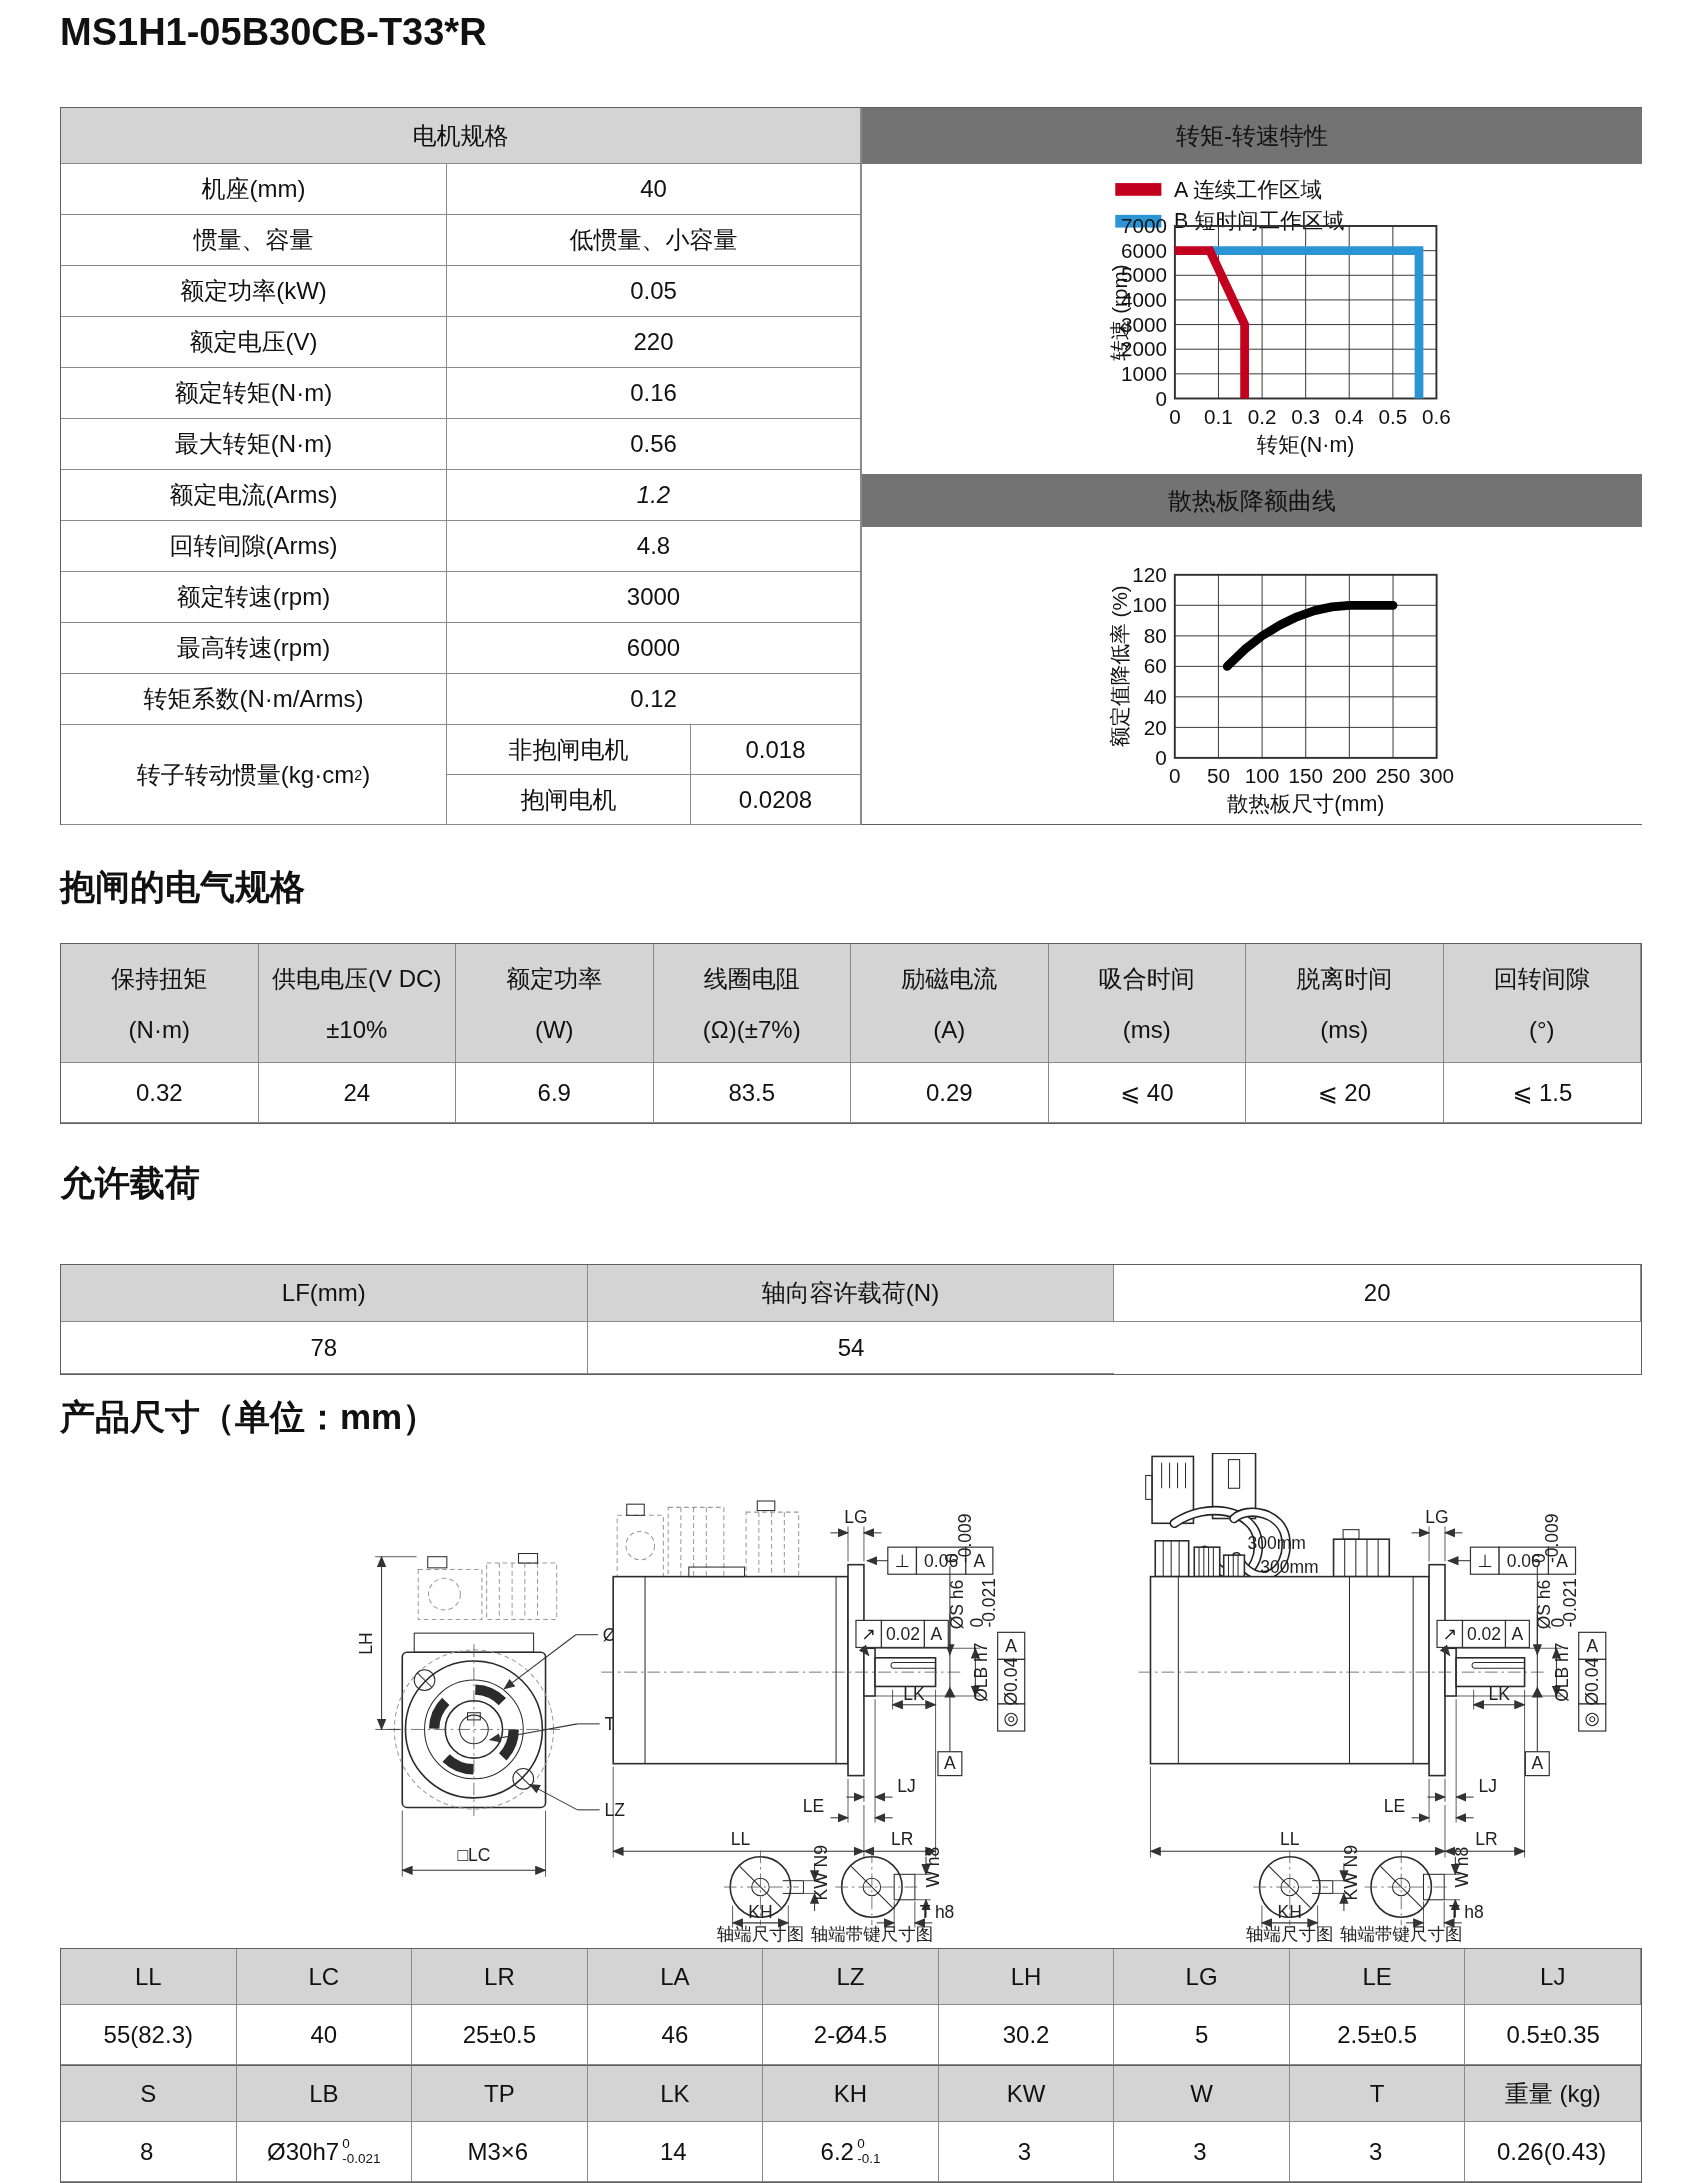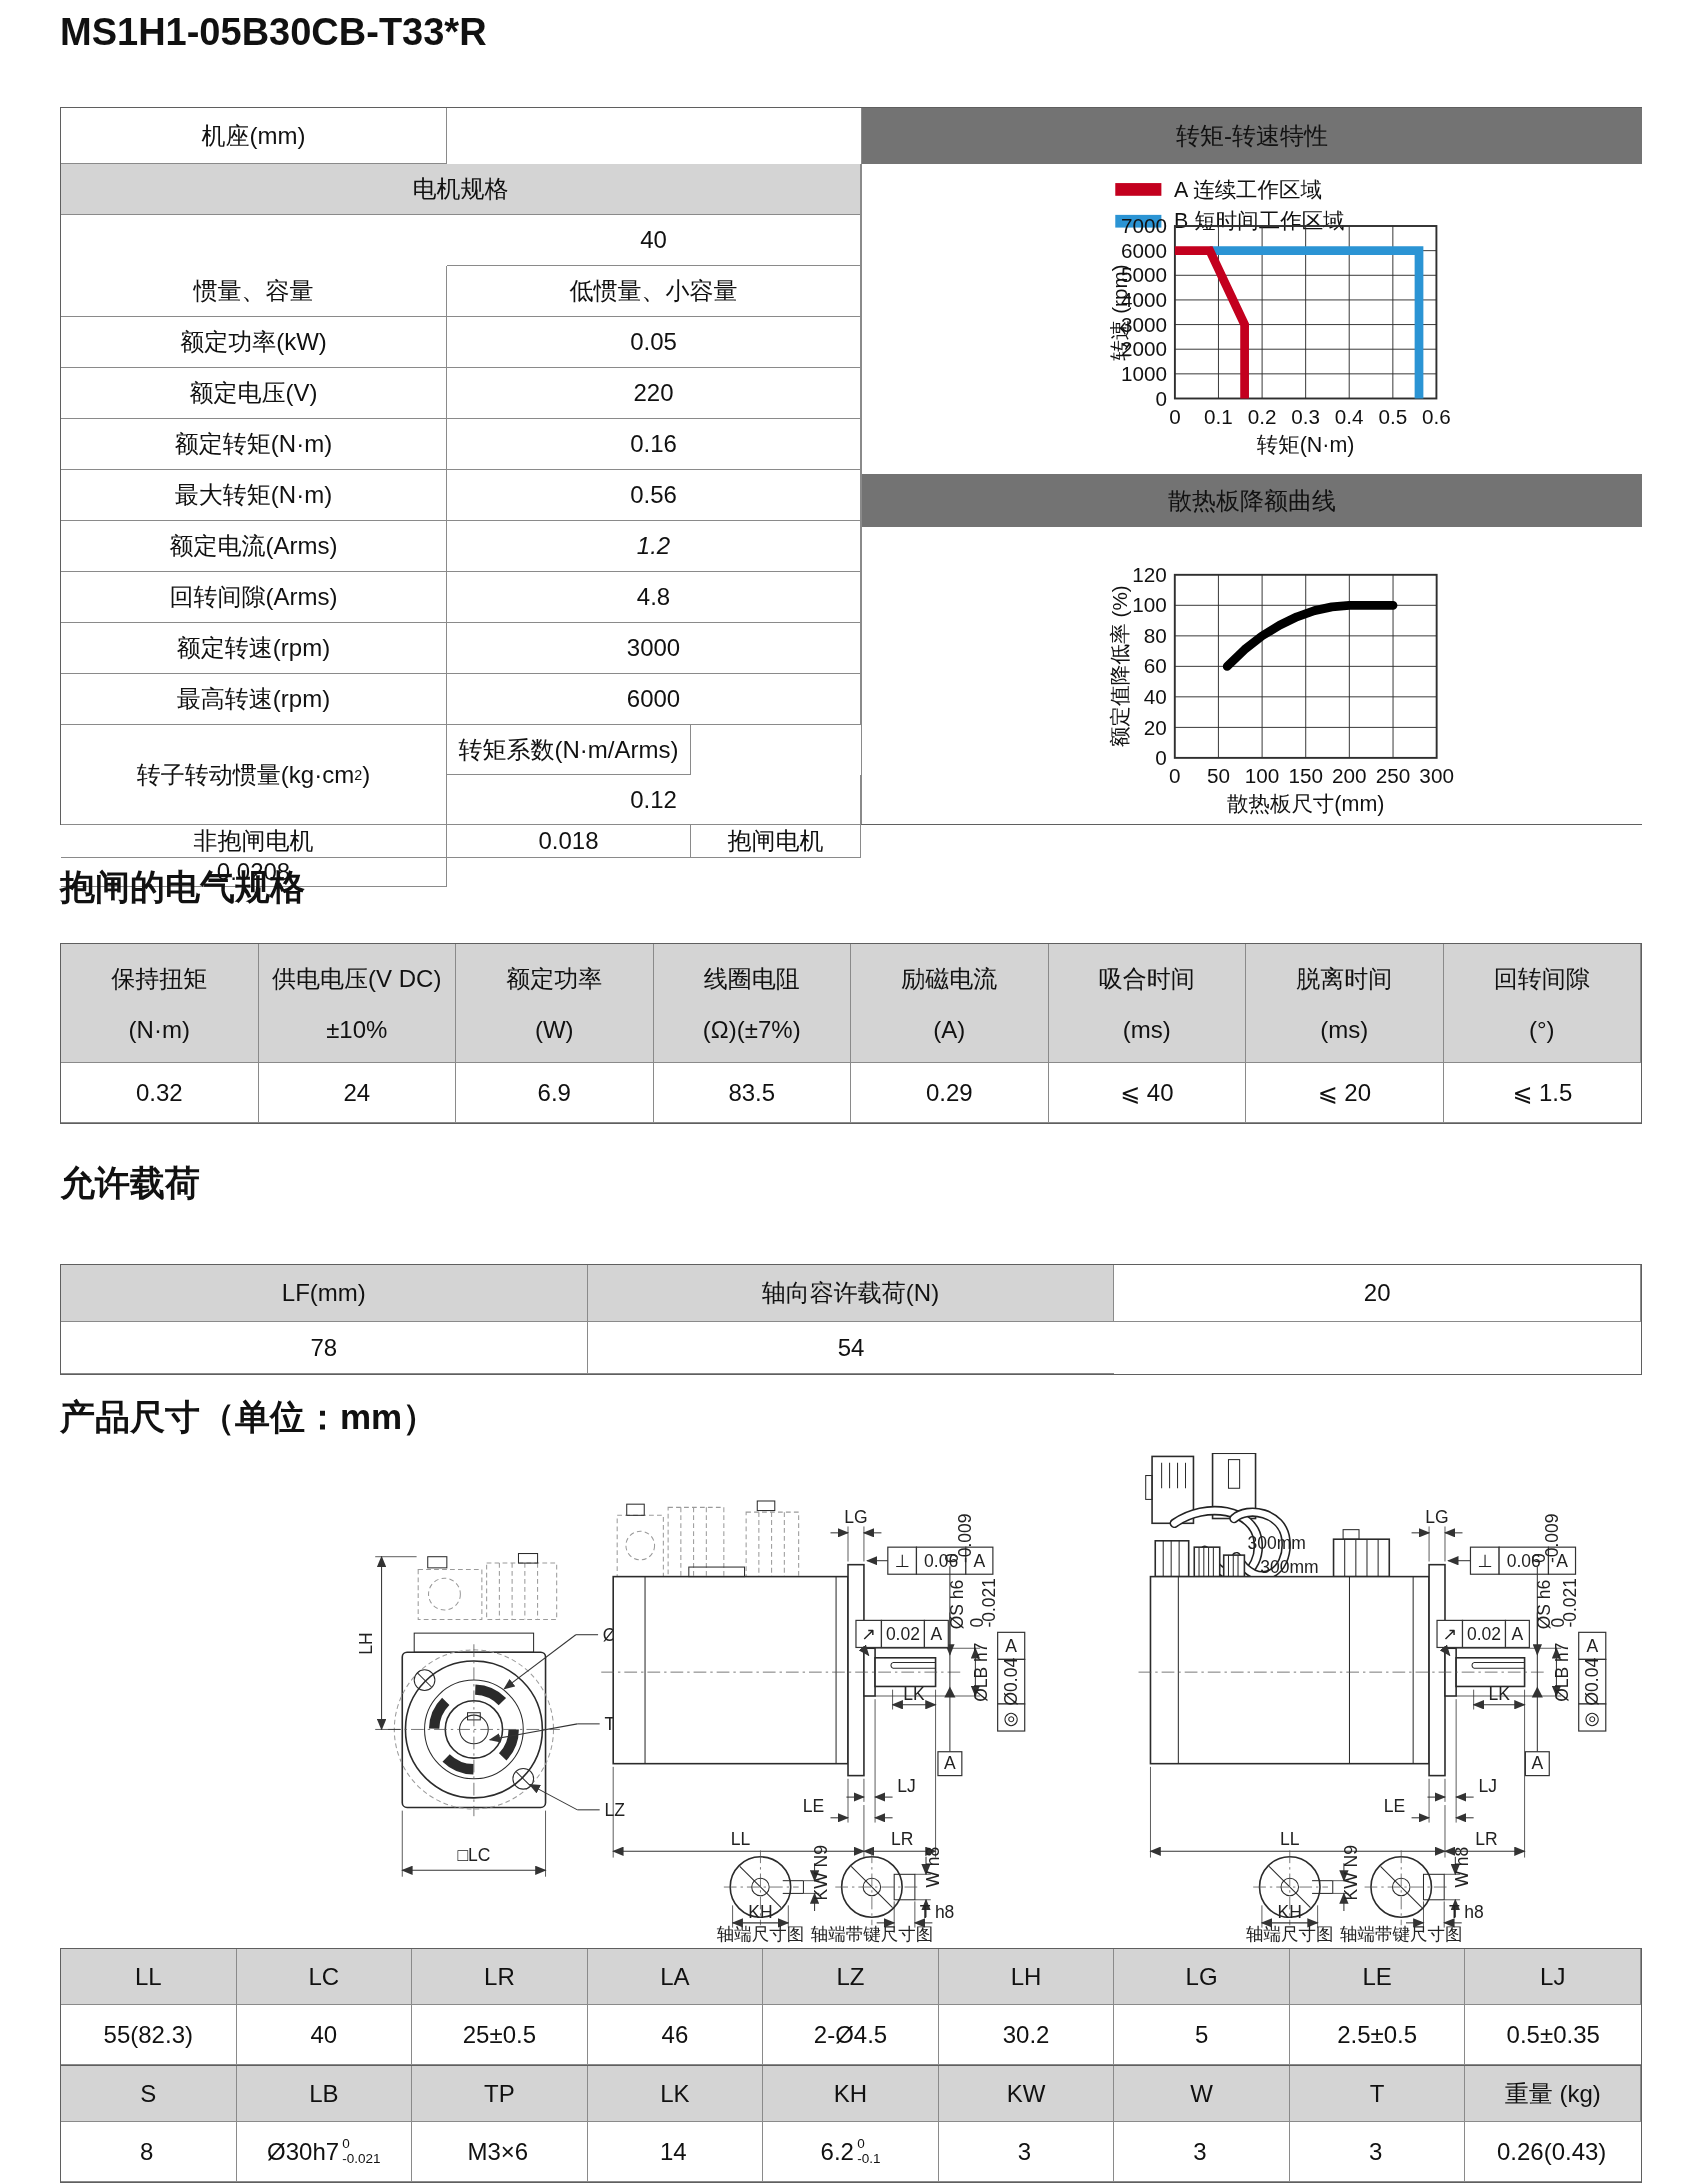--- a/index.html
+++ b/index.html
@@ -43,23 +43,23 @@
   .cab-o{stroke:#222;stroke-width:12;fill:none;stroke-linecap:round;}
   .cab-i{stroke:#fff;stroke-width:8;fill:none;stroke-linecap:round;}
 </style>
 </head>
 <body>
 
 <div class="abs page-title" style="left:60px;top:11px;">MS1H1-05B30CB-T33*R</div>
 
 <div class="abs main-wrap" style="left:60px;top:107px;width:1580px;height:716px;">
   <div class="spec-grid">
+    <div class="cell hdr" style="grid-column:1/4;">电机规格</div>
+
     <div class="cell">机座(mm)</div>
-
-    <div class="cell hdr" style="grid-column:1/4;">电机规格</div>
     <div class="cell" style="grid-column:2/4;">40</div>
     <div class="cell">惯量、容量</div>
     <div class="cell" style="grid-column:2/4;">低惯量、小容量</div>
     <div class="cell">额定功率(kW)</div>
     <div class="cell" style="grid-column:2/4;">0.05</div>
     <div class="cell">额定电压(V)</div>
     <div class="cell" style="grid-column:2/4;">220</div>
     <div class="cell">额定转矩(N·m)</div>
     <div class="cell" style="grid-column:2/4;">0.16</div>
     <div class="cell">最大转矩(N·m)</div>

